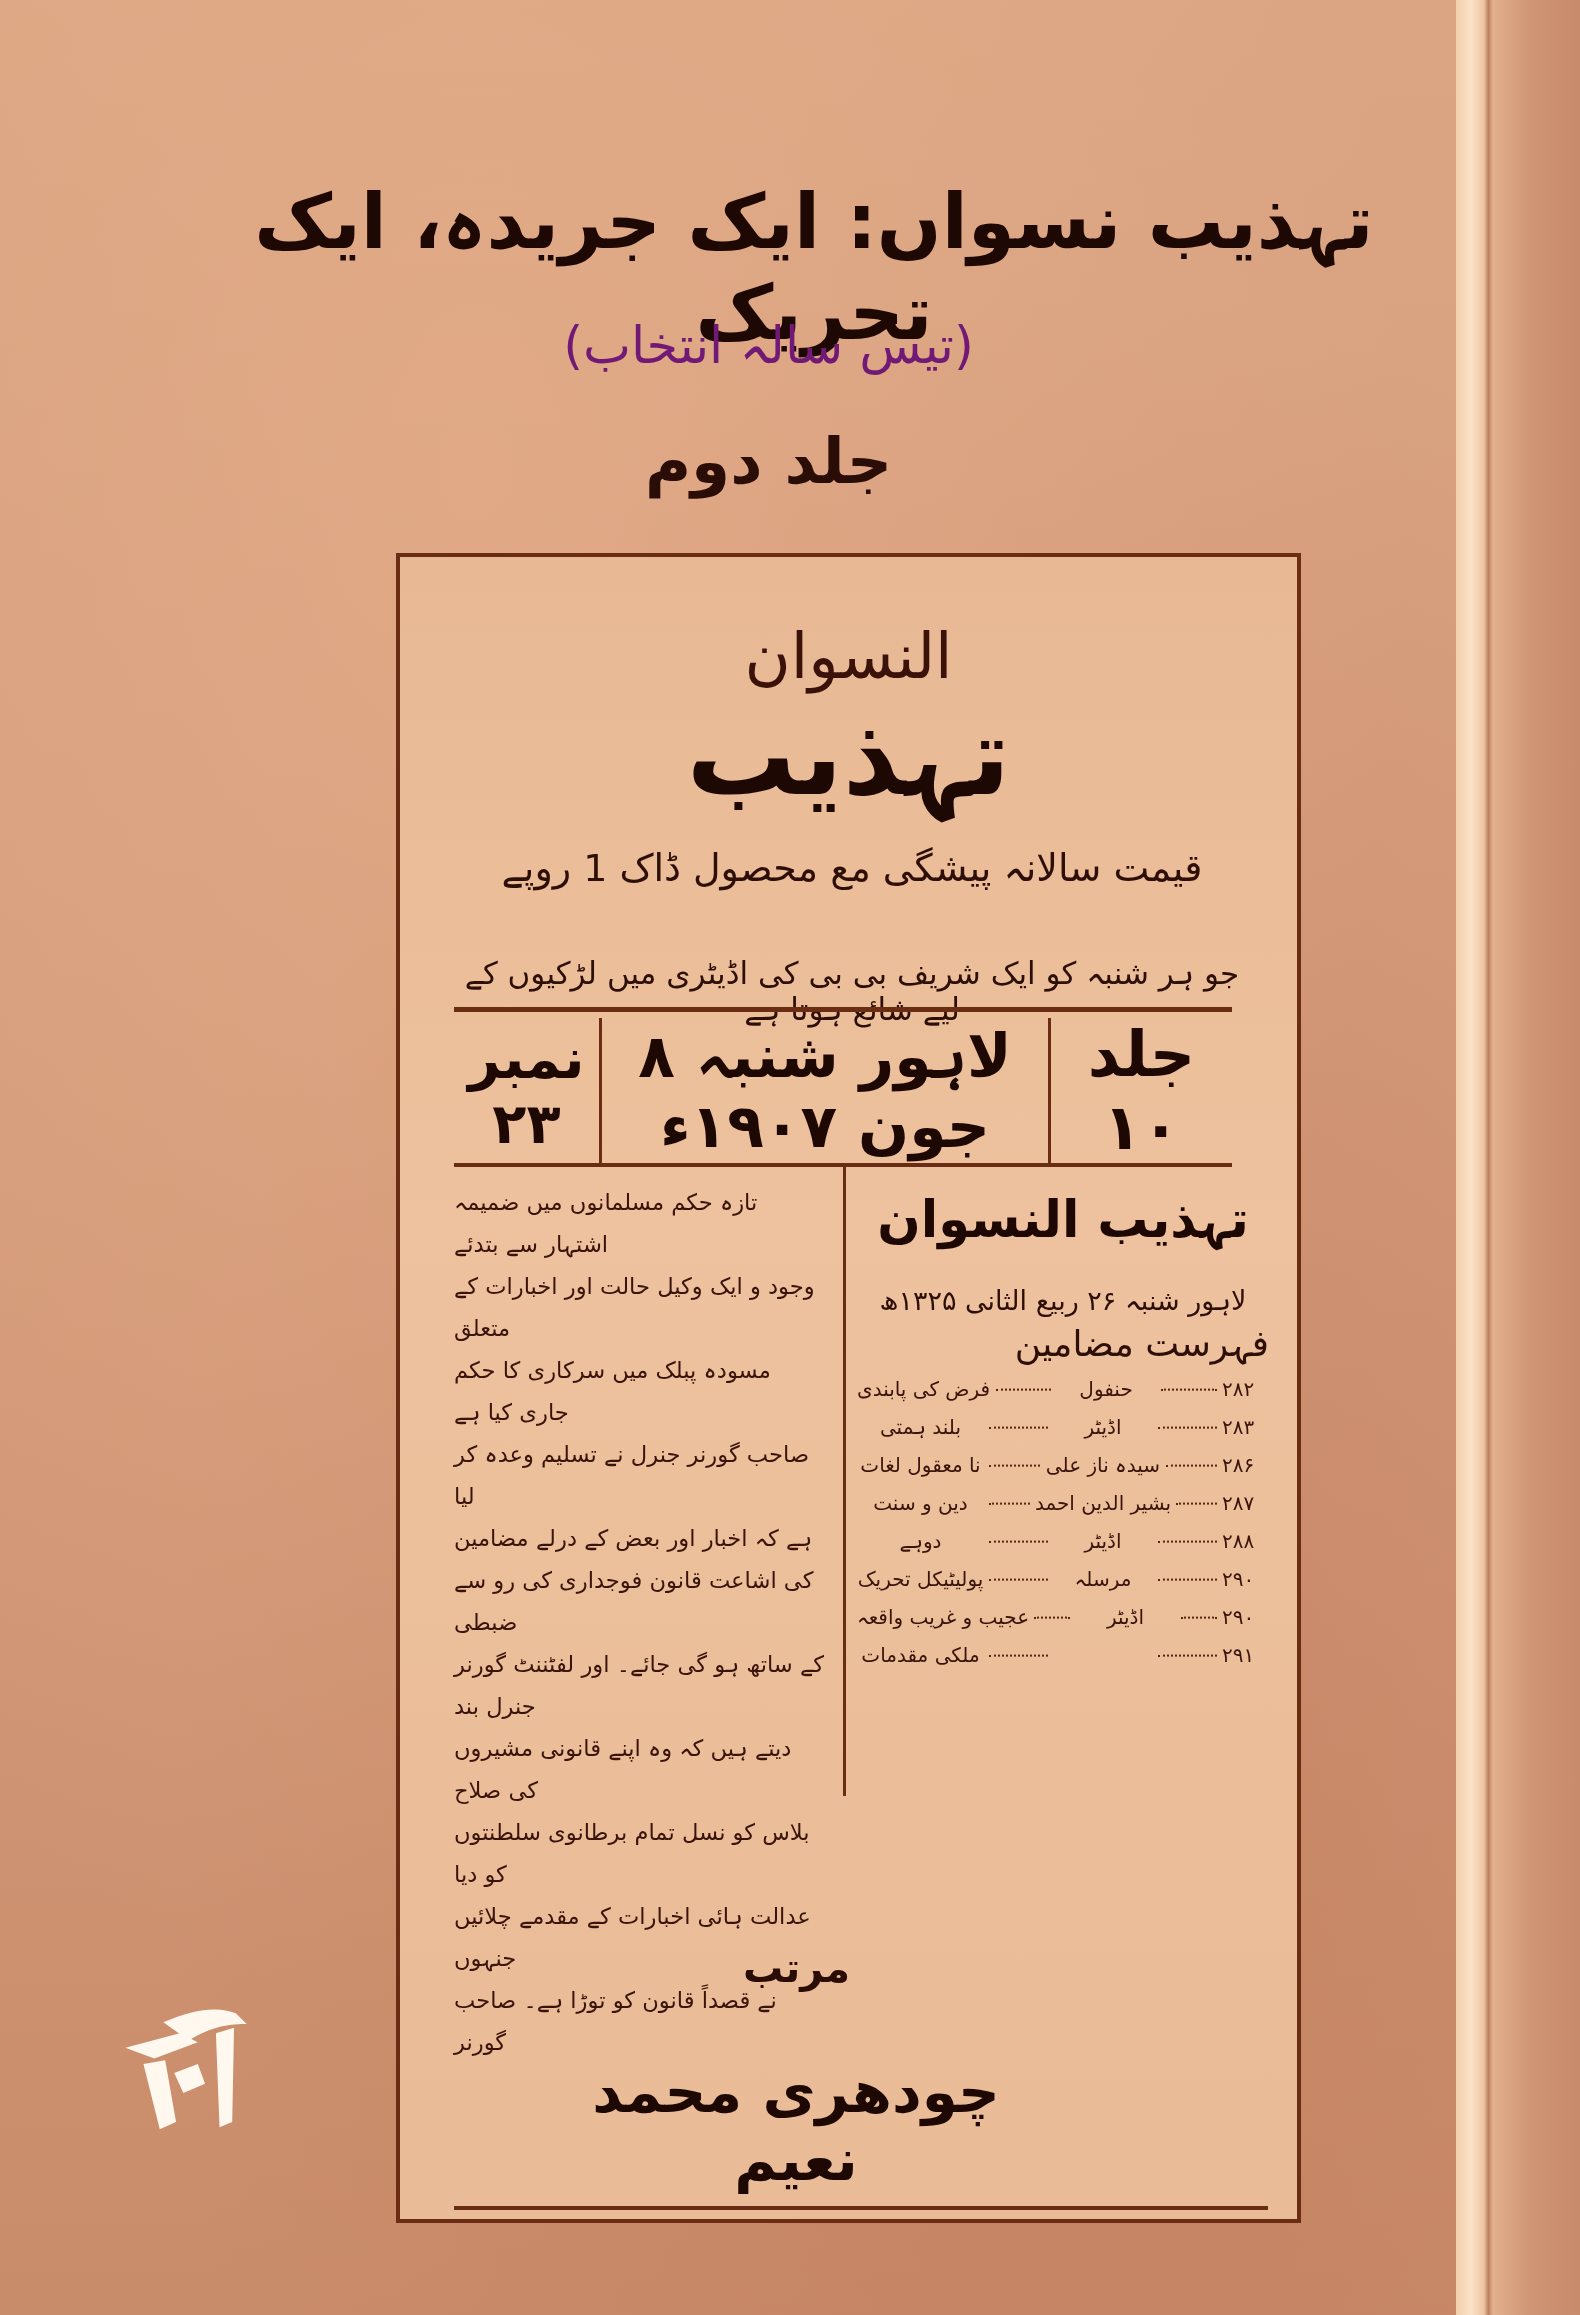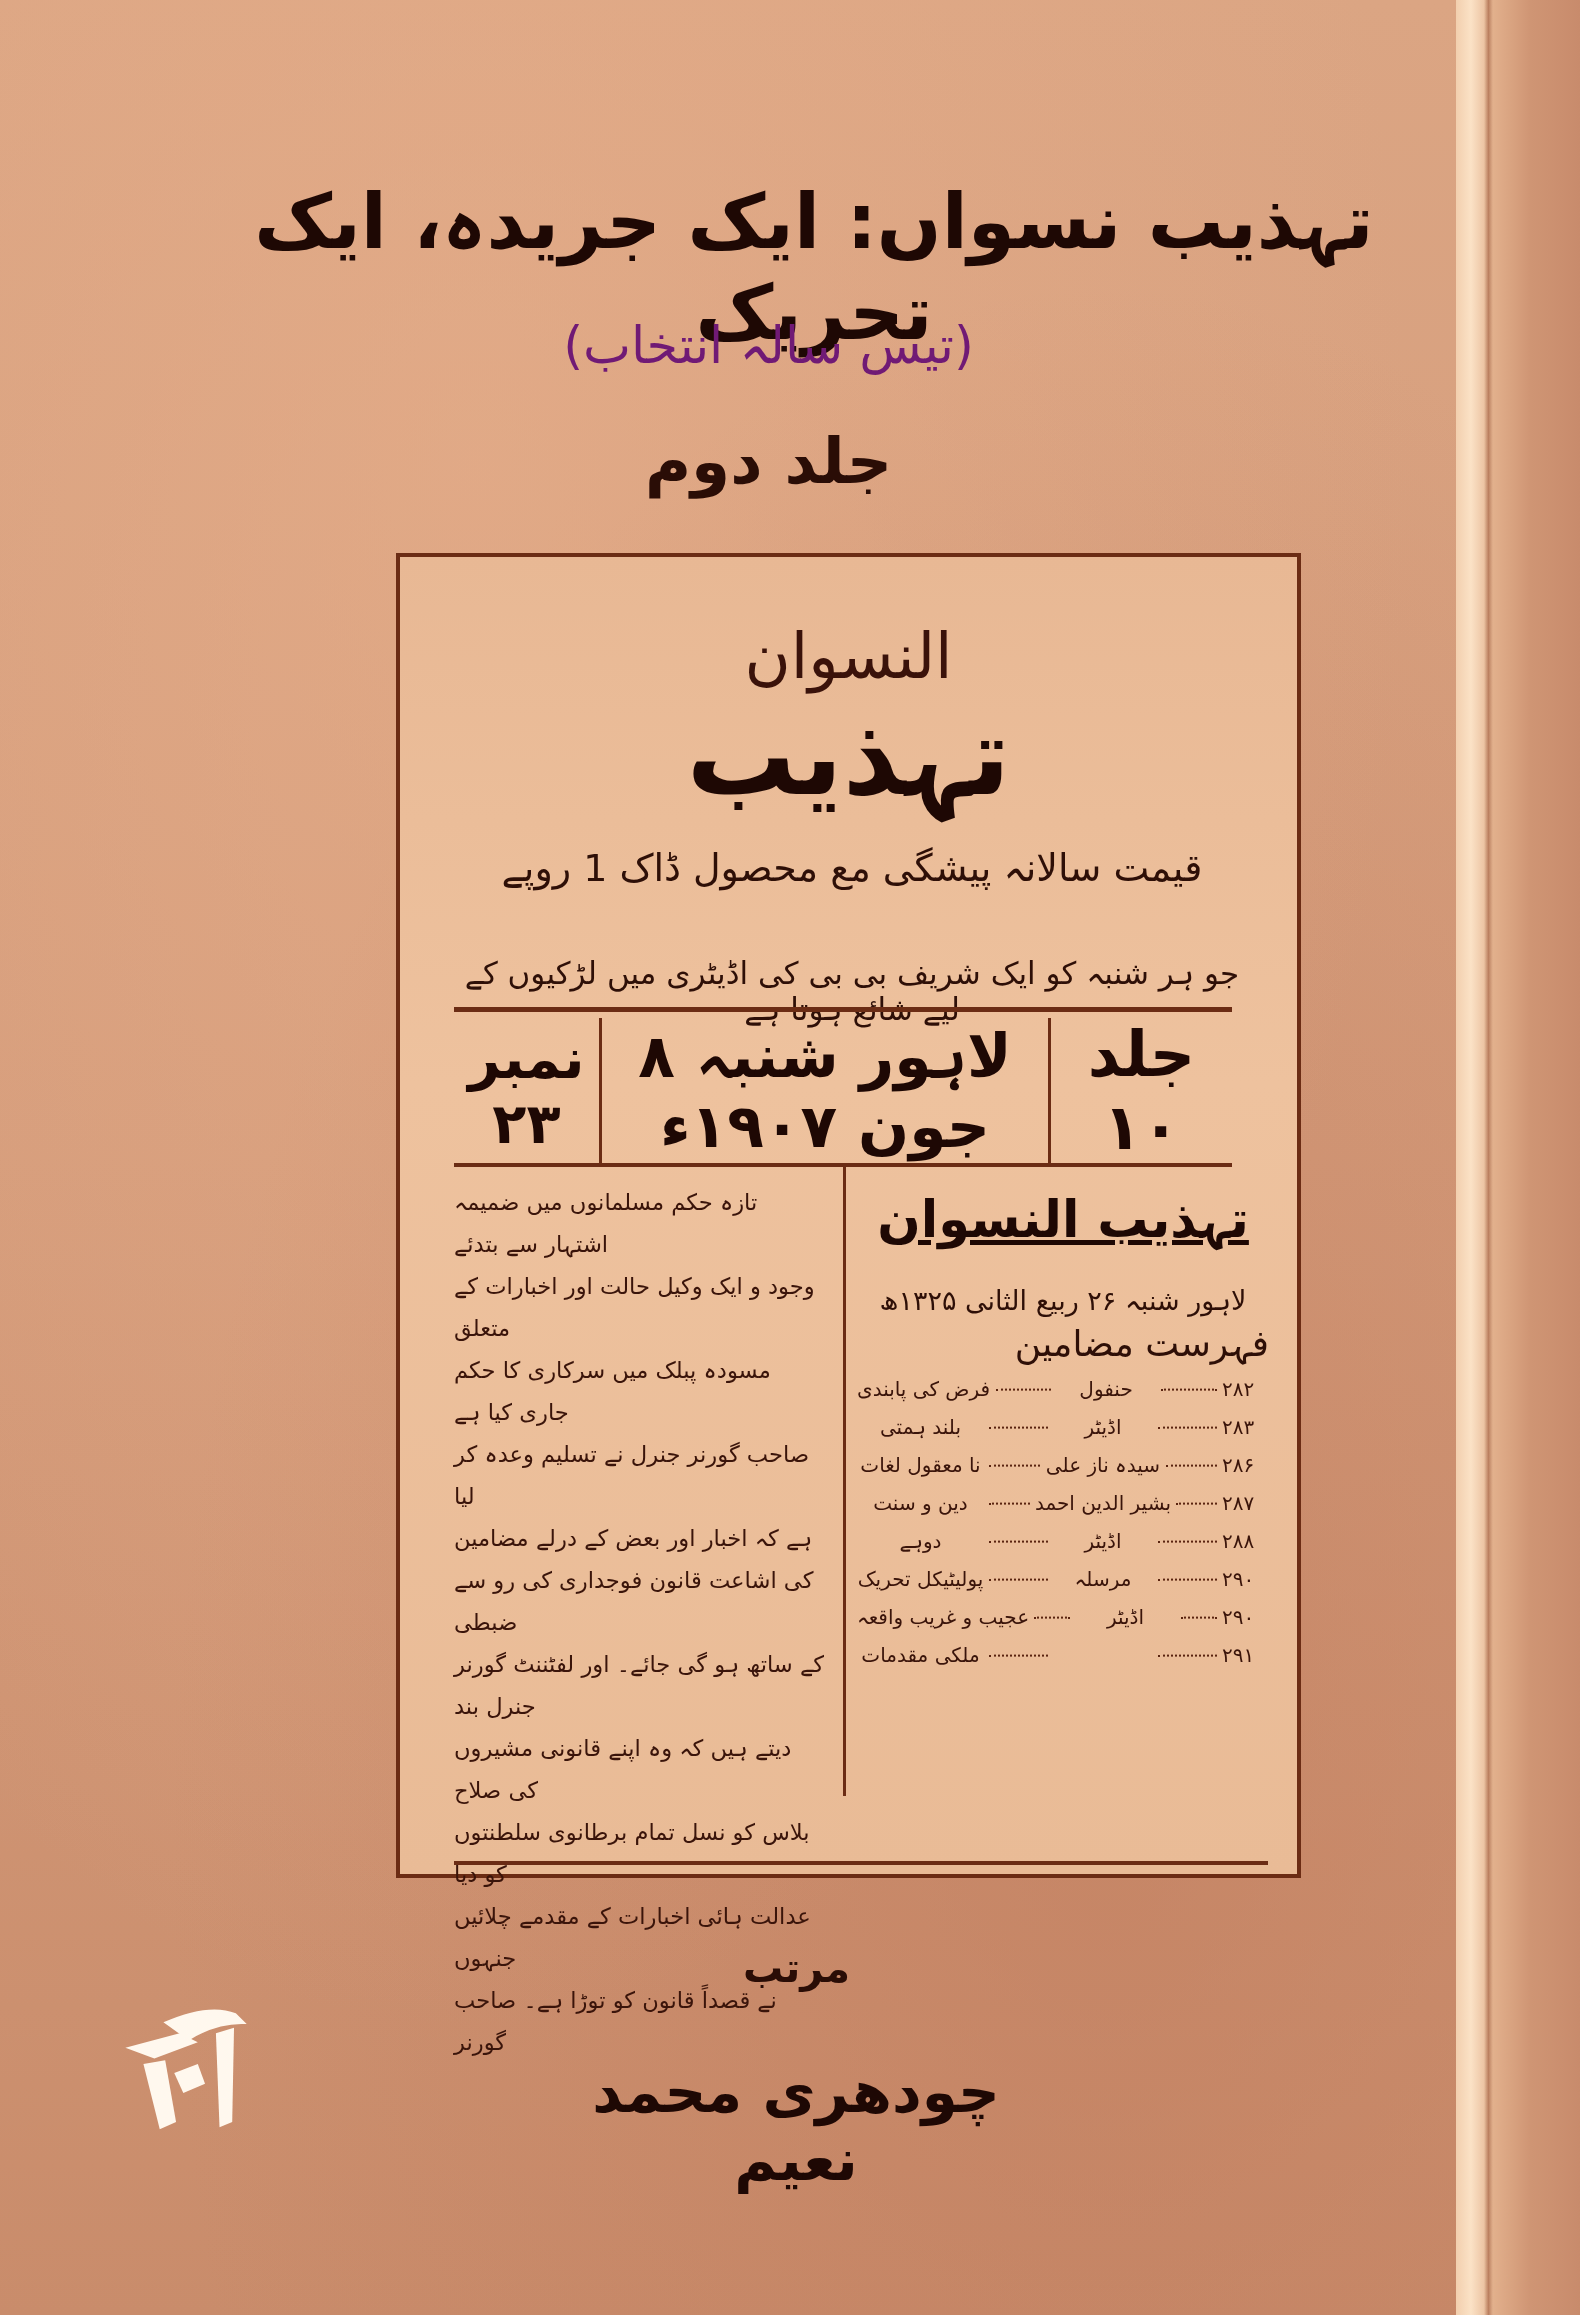--- a/index.html
+++ b/index.html
@@ -34,21 +34,21 @@
   }
   .subtitle {
     position: absolute; top: 316px; left: 452px; width: 633px;
     font-size: 51px; color: #701a75; text-align: center;
   }
   .volume {
     position: absolute; top: 425px; left: 633px; width: 271px;
     font-size: 63px; font-weight: bold; color: #2a0d06;
   }
   .inset {
-    position: absolute; left: 396px; top: 553px; width: 905px; height: 1325px;
+    position: absolute; left: 396px; top: 553px; width: 905px; height: 1670px;
     border: 4.5px solid #6b2c14;
     background: linear-gradient(180deg, #e8b894 0%, #eec29e 40%, #e9bb96 100%);
     box-sizing: border-box;
   }
   .masthead-top {
     position: absolute; top: 63px; left: 0; width: 100%;
     font-size: 63px; color: #3a120a;
   }
   .masthead-main {
     position: absolute; top: 136px; left: 0; width: 100%;
@@ -87,21 +87,20 @@
   }
   .col-divider {
     position: absolute; left: 389px; top: -18px; width: 2.7px; height: 633px; background: #6b2c14;
   }
   .col-right {
     position: absolute; left: 403px; top: 0; width: 412px; height: 624px;
   }
   .cr-title {
     font-size: 51px; font-weight: bold; color: #1e0804; text-align: center; direction: rtl;
     margin-top: 9px;
-    text-decoration: underline;
   }
   .cr-date {
     font-size: 27px; color: #2e0f07; text-align: center; direction: rtl; margin-top: 36px;
   }
   .cr-contents {
     font-size: 36px; color: #2e0f07; direction: rtl; margin-top: 7.2px;
   }
   .toc { margin-top: 12.7px; }
   .toc-row {
     display: flex; flex-direction: row-reverse; align-items: baseline;

